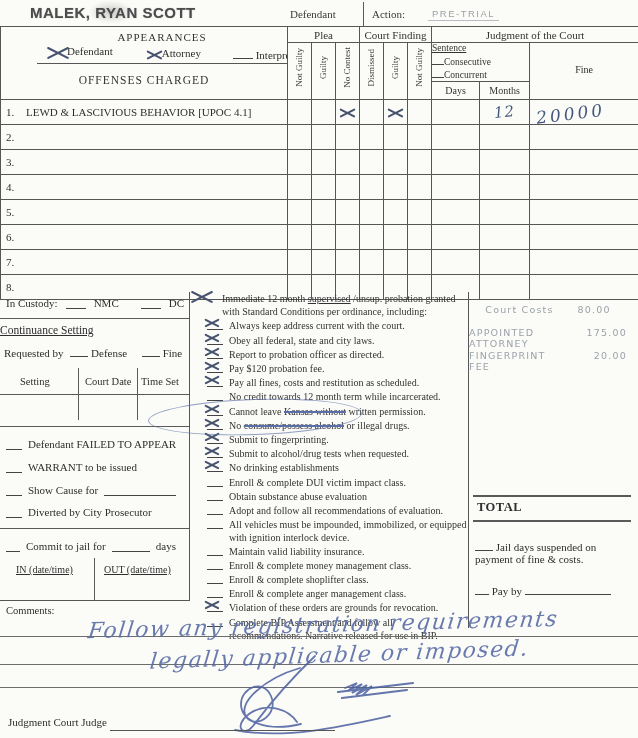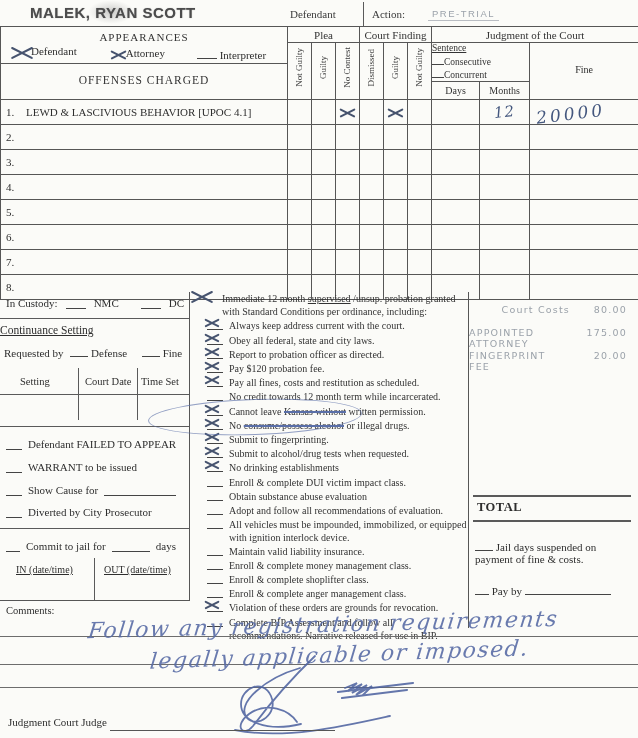--- a/index.html
+++ b/index.html
@@ -18,21 +18,21 @@
   .smudge{position:absolute;left:88px;top:0px;width:46px;height:24px;border-radius:50%;
           background:radial-gradient(ellipse at center,rgba(120,120,120,.35),rgba(120,120,120,0) 70%);}
   .hdr-label{position:absolute;top:8px;font-size:11px;color:#3a3a3a;}
   .action-val{position:absolute;left:428px;top:8px;font-family:"Liberation Sans",sans-serif;
               font-size:9.5px;letter-spacing:1.5px;color:#9ba2aa;border-bottom:1px solid #b9bdc3;padding:0 4px 1px;}
 
   
   table.offense{position:absolute;top:26px;left:0;width:638px;border-collapse:collapse;table-layout:fixed;}
   table.offense td{border:1px solid #565656;padding:0;overflow:hidden;vertical-align:middle;}
   td.c-desc-hdr{vertical-align:top;}
-  .appear-block{height:33px;border-bottom:1px solid #565656;position:relative;}
+  .appear-block{height:33px;border-bottom:1px solid #565656;position:relative;margin-left:36px;}
   .appear-title{text-align:center;font-size:11px;letter-spacing:1px;color:#333;padding-top:1px;}
   .appear-row{position:absolute;left:10px;top:14px;width:270px;font-size:11px;display:flex;gap:6px;align-items:flex-end;}
   .offcharged{height:32px;display:flex;align-items:center;justify-content:center;
               font-size:11.5px;letter-spacing:1px;color:#333;}
   .grp{font-size:11px;text-align:center;color:#333;}
   .vlab{writing-mode:vertical-rl;transform:rotate(180deg);font-size:9px;line-height:9.5px;
         display:inline-block;max-height:44px;color:#3a3a3a;}
   td.c-vert{text-align:center;vertical-align:bottom;padding-bottom:2px!important;}
   .sent-block{font-size:9.5px;line-height:10.5px;padding:1px 0 0 8px;color:#333;vertical-align:top;}
   .sent-title{text-decoration:underline;}
@@ -75,21 +75,21 @@
   .lead-row{position:relative;padding-left:31px;margin-bottom:1px;}
   .lead-mark{position:absolute;left:0px;top:-4px;}
   .lead-u{text-decoration:underline;}
   .cond-row{display:flex;padding-left:16px;}
   .cond-mark{flex:0 0 22px;position:relative;}
   .cond-mark .blank{width:16px;}
   .cond-mark .penx{position:absolute;left:-2px;top:-2px;width:13px;height:11px;}
   .cond-mark .penx::before,.cond-mark .penx::after{width:16px;top:5px;}
   .cond-text{flex:1;}
 
-  .costs-row{display:flex;justify-content:flex-end;gap:15px;padding-right:10px;
+  .costs-row{display:flex;justify-content:center;gap:15px;padding-right:10px;
              font-family:"DejaVu Sans",sans-serif;font-size:9.5px;letter-spacing:1.2px;color:#9ba2aa;}
   .costs-amt{width:42px;text-align:right;}
   .total-lbl{font-size:12.5px;font-weight:bold;letter-spacing:.5px;}
   .bold{font-weight:bold;}
 
   
   .comments-lbl{position:absolute;left:6px;top:605px;font-size:10.5px;}
   .rule{position:absolute;left:0;width:638px;height:1px;background:#6d6d6d;}
   .hw{position:absolute;font-family:"DejaVu Serif",serif;font-style:italic;color:#5a6da6;
       letter-spacing:1.5px;white-space:nowrap;opacity:.9;}

